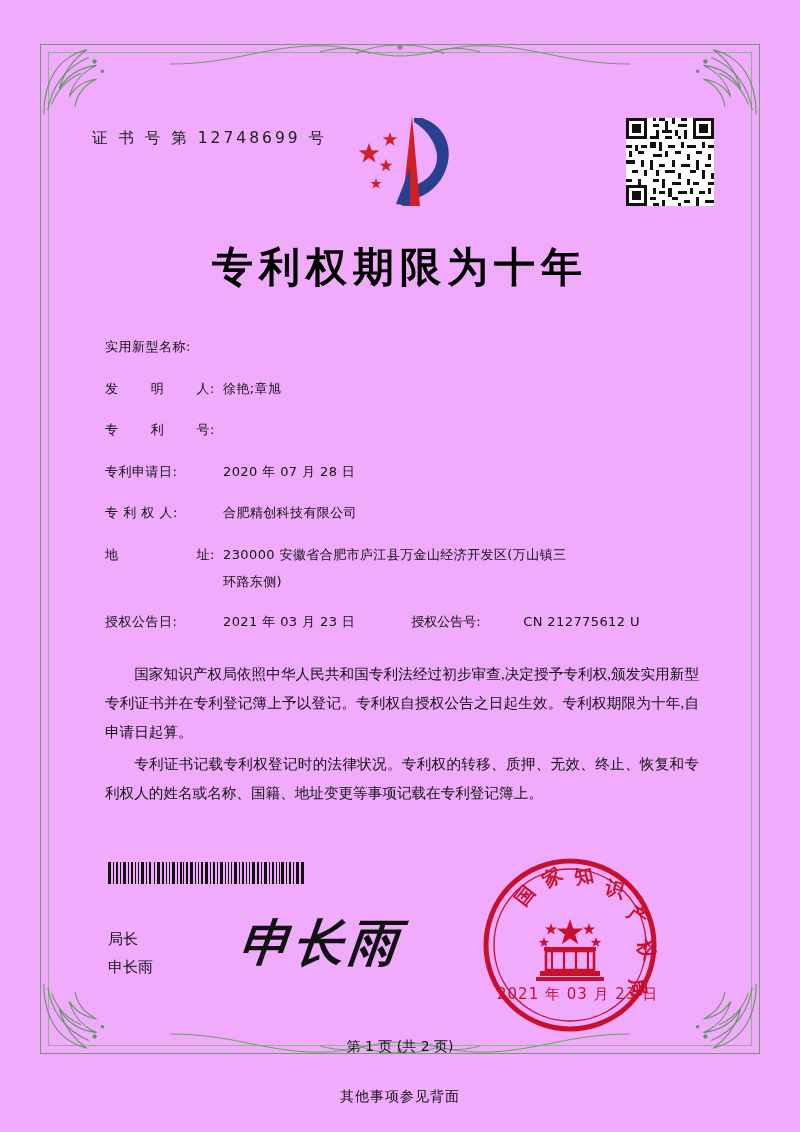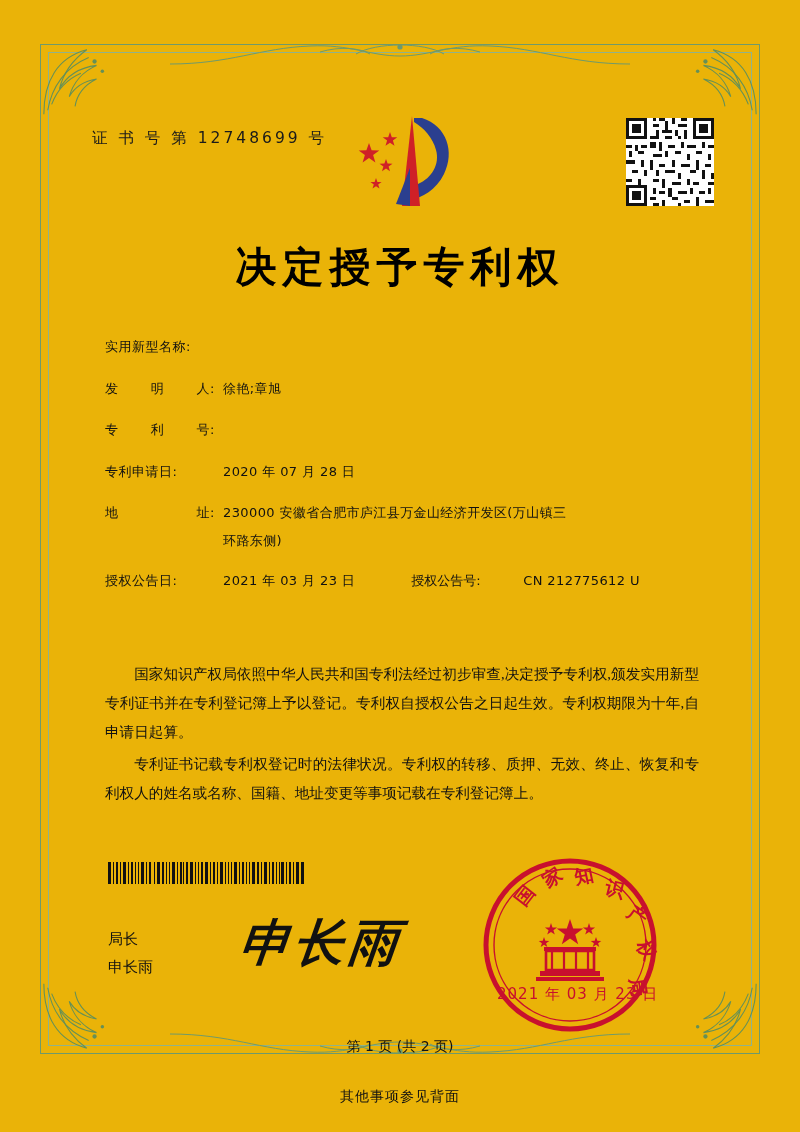--- a/index.html
+++ b/index.html
@@ -14,21 +14,21 @@
     color: #111;
     position: relative;
     overflow: hidden;
   }
 
   .page {
     position: absolute;
     left: 0; top: 0;
     width: 800px;
     height: 1132px;
-    background: #eab308;
+    background: #f0abfc;
   }
 
   
   .border-outer {
     position: absolute;
     left: 40px; top: 44px;
     width: 720px; height: 1010px;
     border: 1.5px solid #6f9a6b;
     box-sizing: border-box;
   }
@@ -382,21 +382,21 @@
         <rect x="15" y="26" width="2" height="1"></rect>
           <rect x="19" y="27" width="2" height="1"></rect>
         <rect x="23" y="26" width="1" height="3"></rect>
           <rect x="26" y="27" width="3" height="1"></rect>
         <rect x="9" y="28" width="2" height="1"></rect>
           <rect x="17" y="28" width="1" height="1"></rect>
       </g>
     </svg>
   </div>
 
-  <div class="title">决定授予专利权</div>
+  <div class="title">专利权期限为十年</div>
 
   <div class="fields">
 
     <div class="frow">
       <div class="flabel">实用新型名称:</div>
     </div>
 
     <div class="frow">
       <div class="flabel spaced">
         <span>发</span>
@@ -412,20 +412,24 @@
         <span>利</span>
         <span>号:</span>
       </div>
     </div>
 
     <div class="frow">
       <div class="flabel">专利申请日:</div>
       <div class="fvalue">2020 年 07 月 28 日</div>
     </div>
 
+    <div class="frow">
+      <div class="flabel">专 利 权 人:</div>
+      <div class="fvalue">合肥精创科技有限公司</div>
+    </div>
 
     <div class="frow">
       <div class="flabel spaced">
         <span>地</span>
         <span>址:</span>
       </div>
       <div class="fvalue">230000 安徽省合肥市庐江县万金山经济开发区(万山镇三</div>
     </div>
 
     <div class="frow cont">

